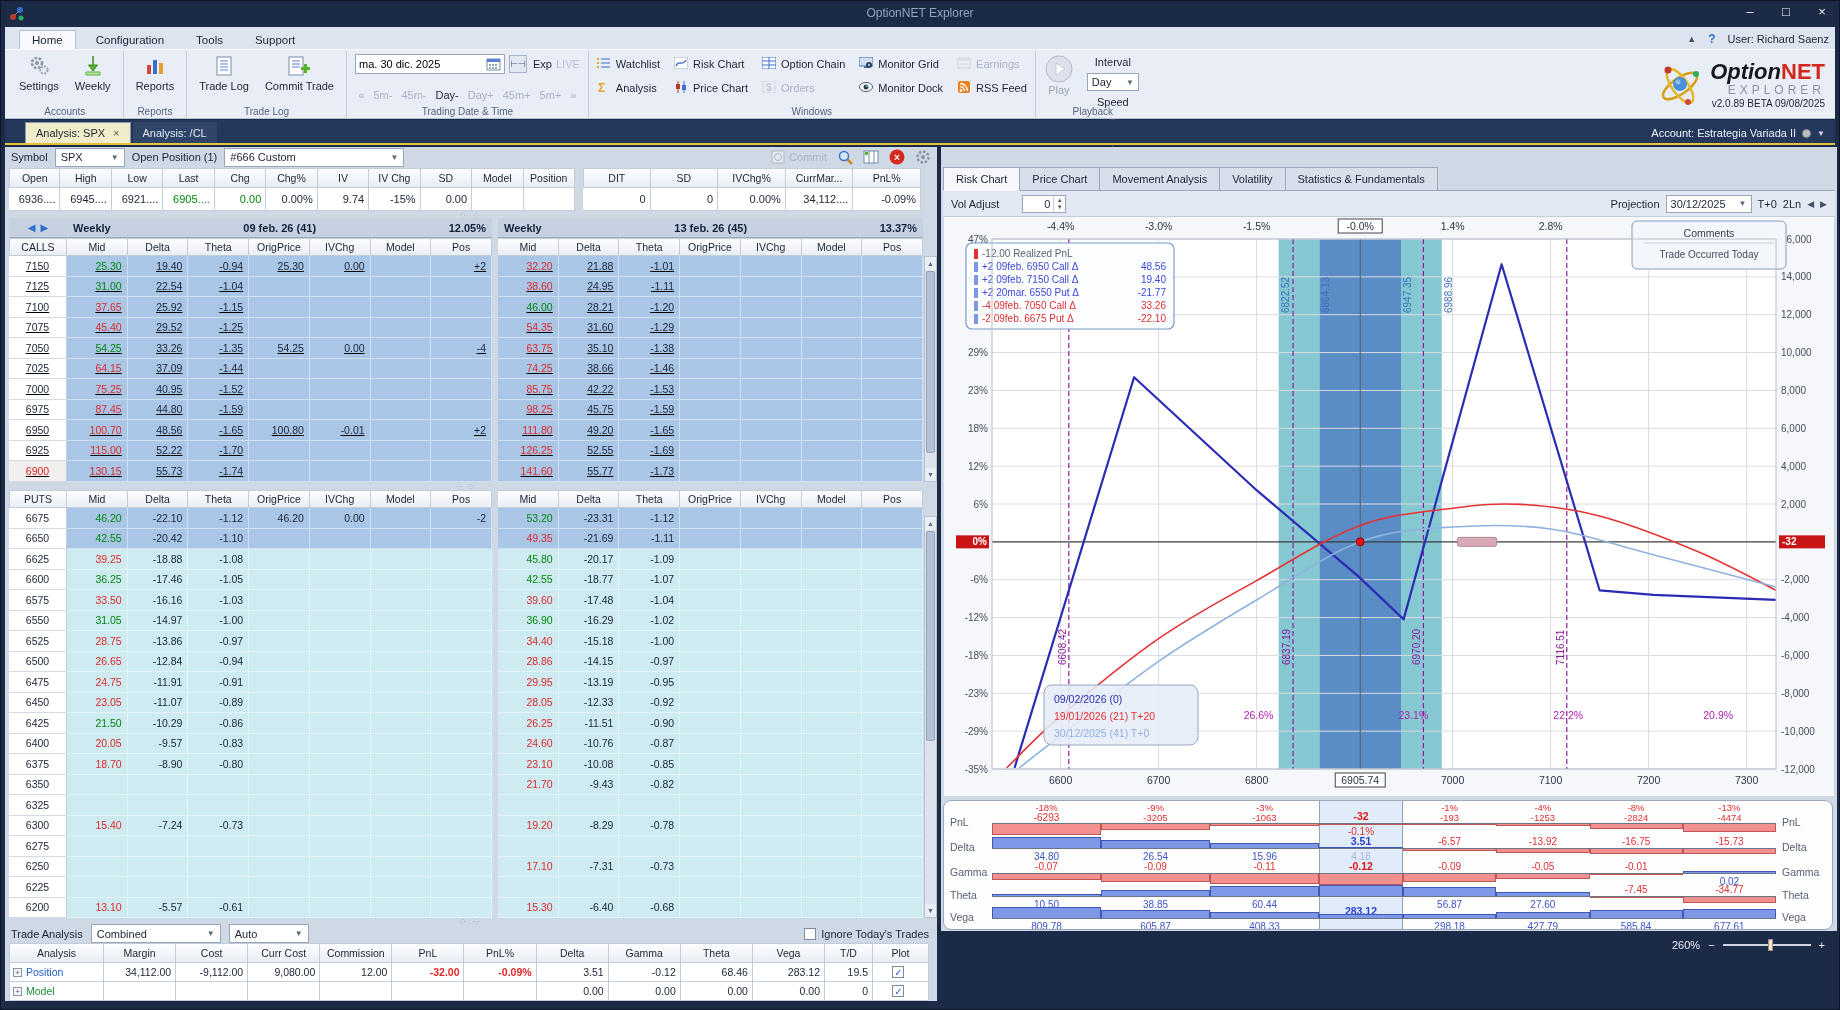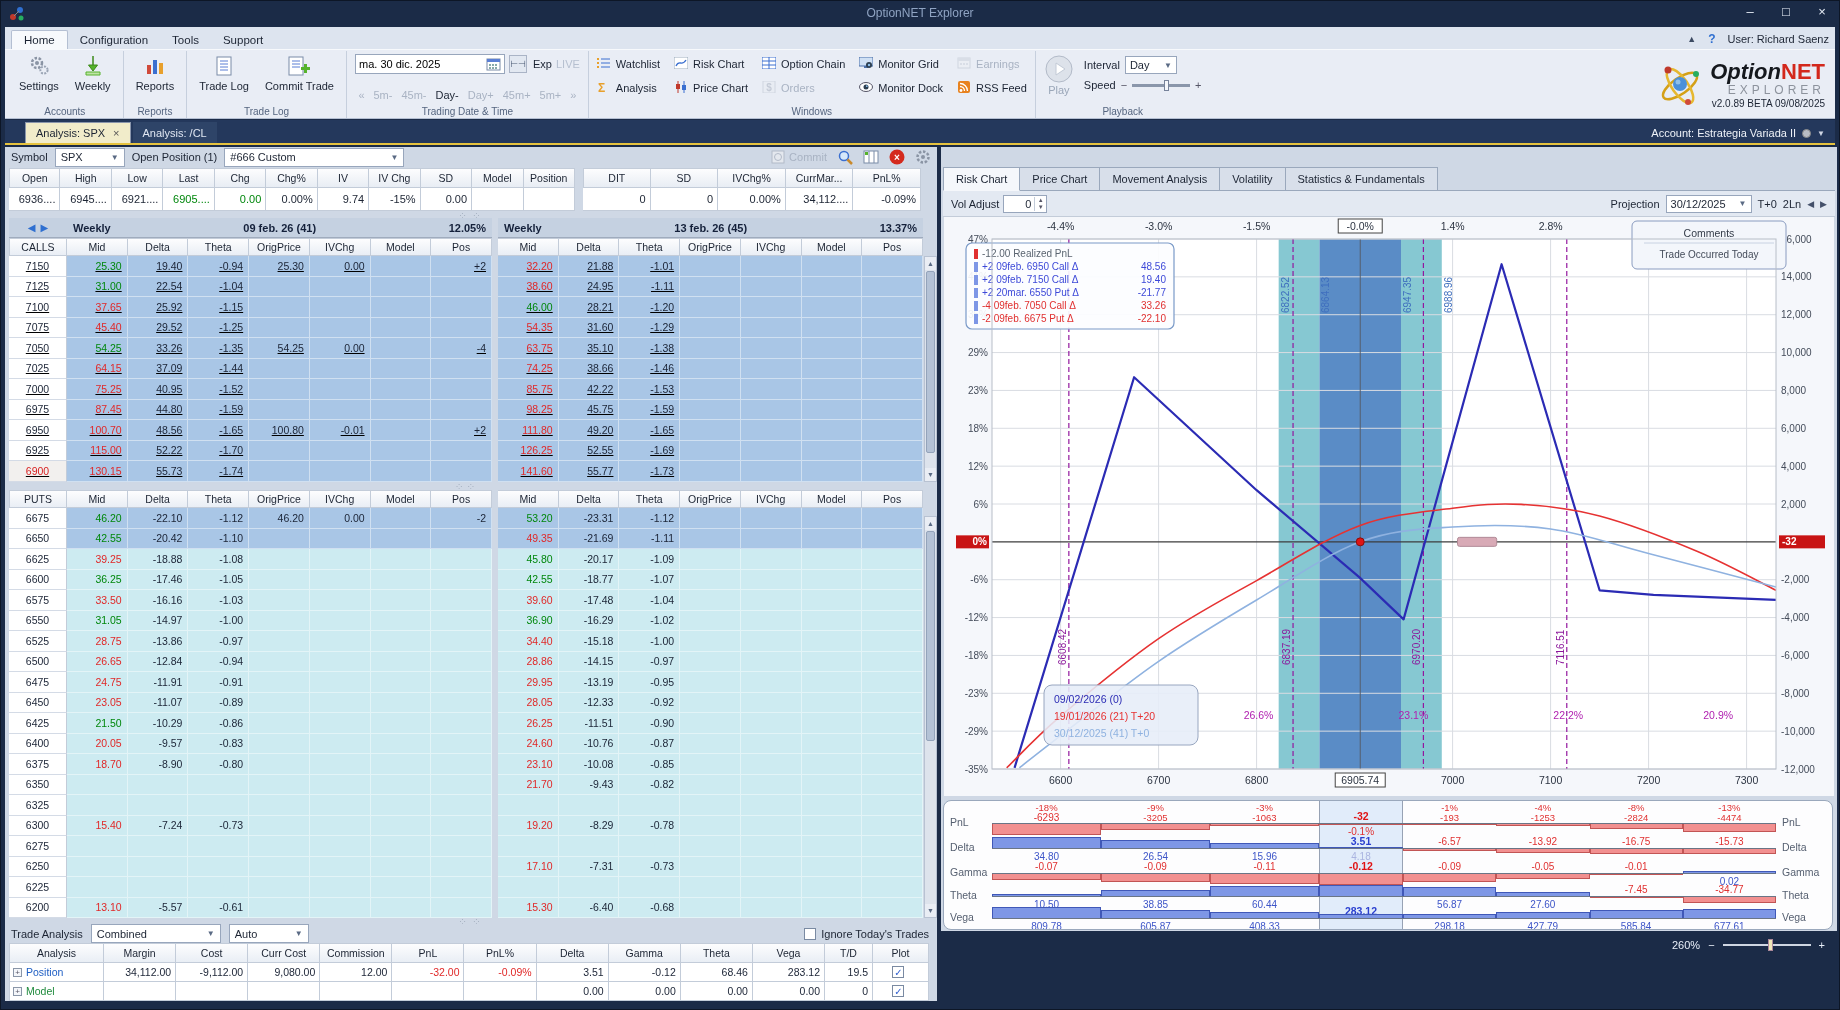--- a/index.html
+++ b/index.html
@@ -6,42 +6,42 @@
   *{box-sizing:border-box;font-family:"Liberation Sans",sans-serif;}
   #app{position:relative;width:1840px;height:1010px;background:#1b2b47;overflow:hidden;border:1px solid #0d1626;}
   
   .titlebar{position:absolute;top:0;left:0;right:0;height:26px;}
   .apptitle{position:absolute;left:0;right:0;top:5px;text-align:center;color:#8fa3c2;font-size:12px;}
   .appicon{position:absolute;left:8px;top:5px;}
   .winbtns{position:absolute;right:6px;top:3px;display:flex;gap:14px;color:#e8eef8;font-size:13px;}
   .winbtns span{width:22px;text-align:center;cursor:default;}
   
   .menubar{position:absolute;top:26px;left:4px;right:4px;height:22px;background:#dde4ef;display:flex;align-items:flex-end;padding:0 6px;}
-  .mtab{font-size:11.5px;color:#1c2433;padding:3px 12px;}
+  .mtab{font-size:11.5px;color:#1c2433;padding:3px 12px;margin-left:8px;}
   .mtab.active{background:#f7f9fc;border:1px solid #b4bfd2;border-bottom:none;border-radius:2px 2px 0 0;}
   .menu-right{margin-left:auto;display:flex;align-items:center;gap:12px;padding-bottom:3px;font-size:11px;color:#1c2433;}
   .pin{color:#3c4a62;font-size:9px;} .help{color:#2f6fd0;font-weight:bold;font-size:12px;}
   
   .ribbon{position:absolute;top:48px;left:4px;right:4px;height:70px;background:#e9edf5;border-top:1px solid #f7f9fc;border-bottom:1px solid #b4bfd2;display:flex;padding:1px 2px 0 2px;}
   .rgroup{position:relative;border-right:1px solid #c6cfdd;padding:3px 8px 14px 8px;display:flex;gap:8px;align-items:flex-start;}
   .rlabel{position:absolute;bottom:1px;left:0;right:0;text-align:center;font-size:10px;color:#55657f;}
   .rbtn{display:flex;flex-direction:column;align-items:center;gap:3px;font-size:11px;color:#1c2433;padding:1px 4px;}
   .dt-row1{display:flex;align-items:center;gap:4px;}
   .datebox{width:150px;height:20px;background:#fff;border:1px solid #98a6bc;display:flex;align-items:center;font-size:11px;padding:0 3px;justify-content:space-between;}
   .hhbtn{width:18px;height:18px;border:1px solid #aab4c6;background:#e2e8f1;display:flex;align-items:center;justify-content:center;font-size:9px;color:#4a5a74;}
   .expl{font-size:11px;color:#1c2433;margin-left:2px;} .livel{font-size:11px;color:#b6c0d0;}
   .dt-row2{display:flex;align-items:center;gap:9px;margin-top:7px;font-size:11px;}
   .step-dis{color:#a9b3c3;} .step-en{color:#1c2433;} .chev{color:#a9b3c3;font-size:11px;}
   .wingrid{display:grid;grid-template-rows:20px 20px;grid-auto-flow:column;column-gap:14px;row-gap:4px;}
   .winitem{display:flex;align-items:center;gap:5px;font-size:11px;color:#1c2433;}
   .winitem.dis{color:#a9b3c3;}
   .playwrap{display:flex;gap:10px;}
   .playbtn{display:flex;flex-direction:column;align-items:center;font-size:11px;color:#9aa6b8;}
   .pb-rows{display:flex;flex-direction:column;gap:5px;margin-top:2px;}
-  .pb-row{display:flex;align-items:center;gap:5px;font-size:11px;color:#1c2433;}
+  .pb-row{display:flex;align-items:center;gap:5px;font-size:11px;color:#1c2433;flex-direction:column;}
   .intsel{width:52px;height:18px;background:#fff;border:1px solid #98a6bc;display:flex;align-items:center;justify-content:space-between;font-size:11px;padding:0 4px;}
   .sldtrack{position:relative;width:58px;height:3px;background:#8a96aa;}
   .sldthumb{position:absolute;top:-4px;left:55%;width:5px;height:11px;background:#f4f6fa;border:1px solid #76829a;}
   .logo{margin-left:auto;display:flex;align-items:center;gap:6px;padding-right:8px;}
   .logotxt{display:flex;flex-direction:column;align-items:flex-end;line-height:1;}
   .l1{font-size:22px;} .l1 .opt{font-style:italic;font-weight:bold;color:#15181d;} .l1 .net{font-weight:bold;color:#d3281c;}
   .l2{font-size:12px;letter-spacing:4px;color:#8d939d;margin-top:1px;}
   .l3{font-size:10px;color:#1c2433;margin-top:3px;}
   
   .tabstrip{position:absolute;top:119px;left:4px;right:4px;height:25px;background:#24385c;border-bottom:2px solid #e6c33e;display:flex;align-items:flex-end;padding-left:20px;}
@@ -90,28 +90,28 @@
   
   .ta-controls{height:24px;display:flex;align-items:center;gap:8px;padding:0 8px 0 6px;font-size:11px;color:#1c2433;}
   .ign{margin-left:auto;display:flex;align-items:center;gap:5px;}
   .cbx{width:12px;height:12px;background:#fff;border:1px solid #7a8aa2;display:flex;align-items:center;justify-content:center;font-size:10px;color:#2f5fd0;}
   .ta-grid{display:grid;grid-template-columns:95px repeat(10,1fr) 48px 56px;margin:0 8px 0 4px;}
   .tah{background:linear-gradient(#fdfdfe,#e9eef5);border:1px solid #c3ccd9;border-left:none;font-size:10.5px;color:#1c2433;display:flex;align-items:center;justify-content:center;height:20px;}
   .tah:first-child{border-left:1px solid #c3ccd9;}
   .tac{background:#fff;border:1px solid #c3ccd9;border-top:none;border-left:none;font-size:10.5px;display:flex;align-items:center;justify-content:flex-end;padding-right:4px;height:19px;color:#1a2335;}
   .tac.first{justify-content:flex-start;padding-left:3px;gap:4px;border-left:1px solid #c3ccd9;}
   .plus{width:9px;height:9px;border:1px solid #8a96a8;font-size:8px;line-height:7px;text-align:center;color:#556;background:#f4f6fa;}
-  .tac .red{color:#e02828;}
+  .tac .red{color:#e02828;font-weight:bold;}
   
   .right-panel{position:absolute;left:940px;top:146px;width:896px;height:812px;background:#cfd8e5;}
   .rp-tabs{position:absolute;top:20px;left:2px;right:2px;height:24px;display:flex;align-items:flex-end;border-bottom:1px solid #9aa8bc;}
   .rtab{height:23px;display:flex;align-items:center;padding:0 12px;font-size:11px;color:#1c2433;background:#d8dfea;border:1px solid #9aa8bc;border-left:none;border-bottom:none;}
   .rtab:first-child{border-left:1px solid #9aa8bc;}
   .rtab.active{background:#f5f7fb;height:24px;margin-bottom:-1px;border-bottom:1px solid #f5f7fb;}
-  .rp-controls{position:absolute;top:44px;left:2px;right:2px;height:26px;background:#e3e9f2;display:flex;align-items:center;font-size:11px;color:#1c2433;padding:0 8px;gap:4px;border-bottom:1px solid #c3ccd9;}
+  .rp-controls{position:absolute;top:44px;left:2px;right:2px;height:26px;background:#e3e9f2;display:flex;align-items:center;font-size:11px;color:#1c2433;padding:0 8px;gap:23px;border-bottom:1px solid #c3ccd9;}
   .spin{width:44px;height:18px;background:#fff;border:1px solid #98a6bc;display:flex;align-items:center;}
   .spin .v{flex:1;text-align:right;padding-right:3px;}
   .spin .ar{width:12px;display:flex;flex-direction:column;font-size:6px;color:#556;line-height:7px;border-left:1px solid #c3ccd9;align-items:center;}
   .proj{margin-left:auto;display:flex;align-items:center;gap:6px;}
   .projbox{width:86px;height:18px;background:#fff;border:1px solid #98a6bc;display:flex;align-items:center;justify-content:space-between;padding:0 4px;font-size:11px;}
   .projbox .arr{font-size:8px;color:#5a6a84;}
   #chart-host{position:absolute;top:70px;left:3px;}
   
   .greeks{position:absolute;top:653px;left:2px;width:890px;height:130px;background:#fdfdfe;border:1px solid #9aa8bc;border-radius:8px;overflow:hidden;}
   .gband{position:absolute;top:0;height:130px;background:rgba(203,222,246,.55);border-left:1px solid #97a2b4;border-right:1px solid #97a2b4;}

